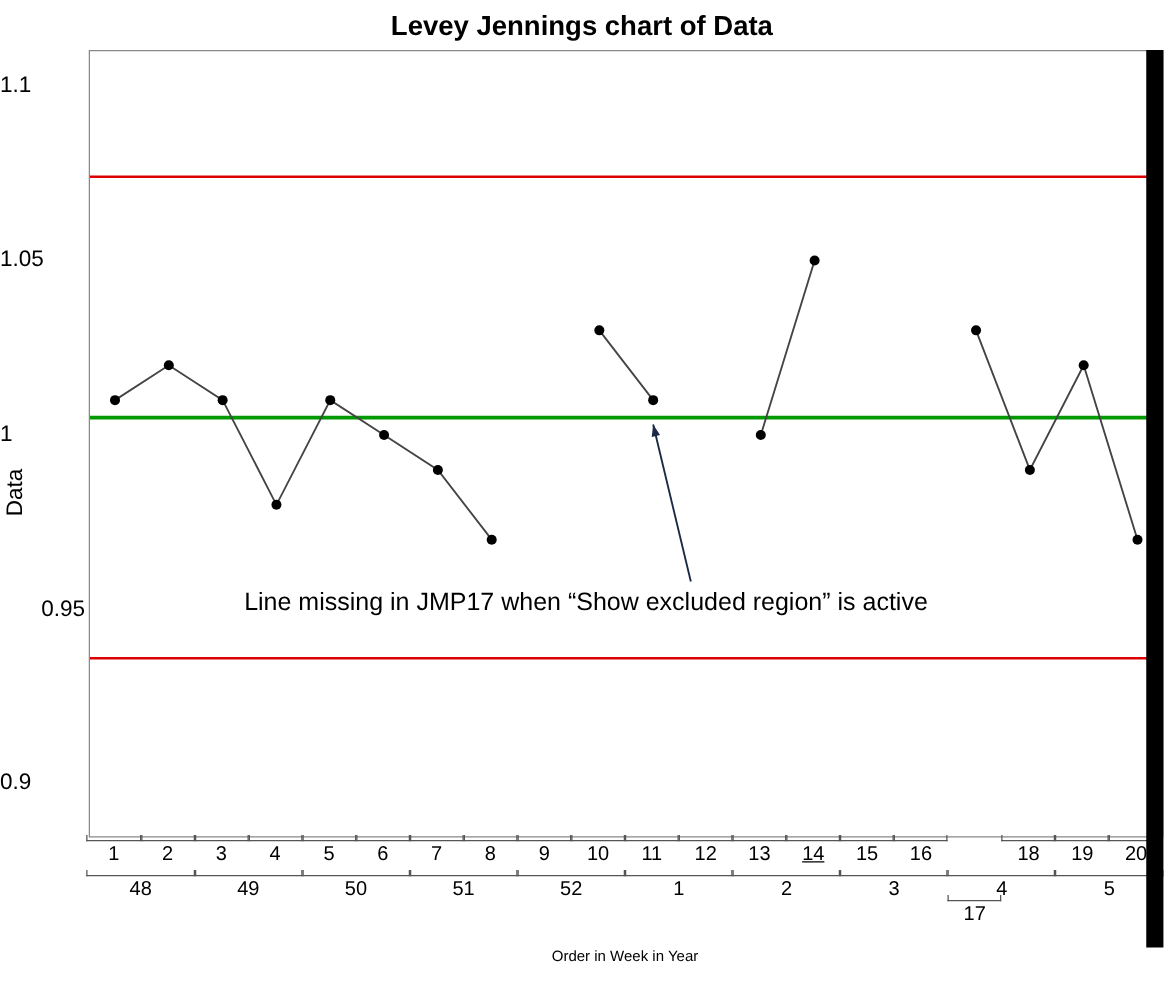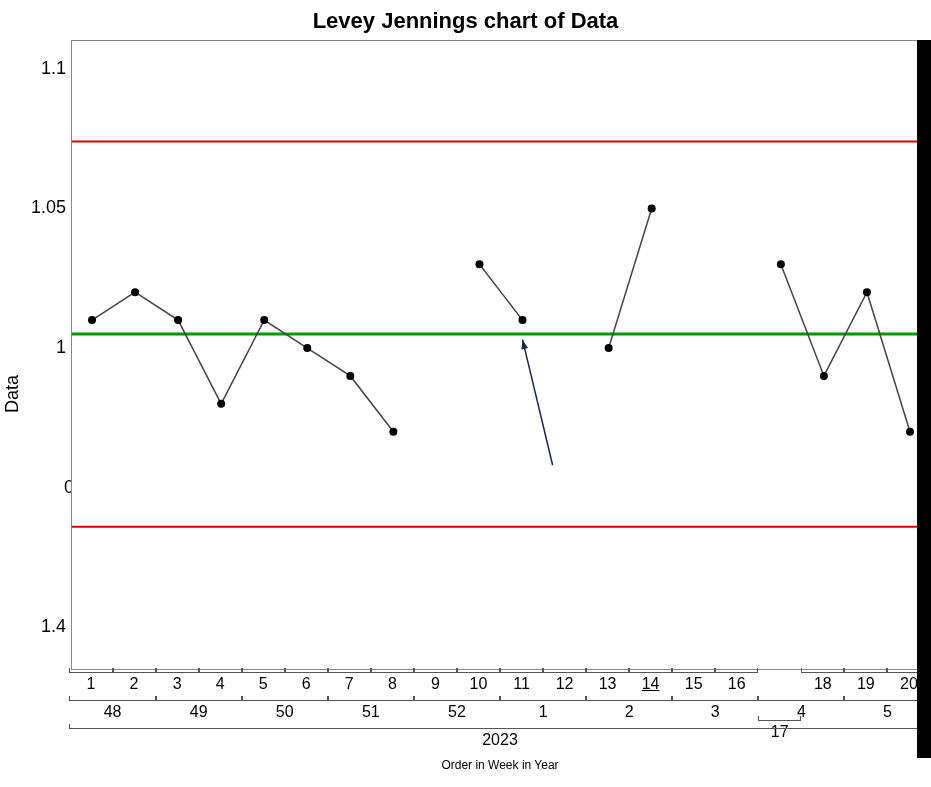--- a/index.html
+++ b/index.html
@@ -29,21 +29,20 @@
     left: 12px;
     top: 50%;
     transform: translate(-50%, -50%) rotate(-90deg);
     transform-origin: center center;
     font-size: 18px;
   }
   .y-tick {
     position: absolute;
     left: 0;
     width: 66px;
-    text-align: right;
     font-size: 18px;
     transform: translateY(-50%);
   }
   .plot-area {
     position: absolute;
     left: 71px;
     top: 40px;
     width: 858px;
     height: 628px;
     border: 1px solid #888;
@@ -116,21 +115,21 @@
 </head>
 <body>
 
 <div class="container">
 
   <div class="chart-title">Levey Jennings chart of Data</div>
 
   <div class="y-axis-label">Data</div>
 
   <div id="yticks-holder">
-      <div class="y-tick" style="top: 626.133px;">1.4</div>
+      <div class="y-tick" style="top: 626.133px;">0.9</div>
       <div class="y-tick" style="top: 486.578px; padding-left: 33px;">0.95</div>
       <div class="y-tick" style="top: 347.022px;">1</div>
       <div class="y-tick" style="top: 207.467px;">1.05</div>
       <div class="y-tick" style="top: 67.9111px;">1.1</div>
     </div>
 
   <div class="plot-area">
     <svg class="plot-svg" id="plotsvg" viewBox="0 0 858 628">
         <line x1="0" y1="100.48000000000006" x2="858" y2="100.48000000000006" stroke="#d00" stroke-width="2"></line>
         <line x1="0" y1="485.65333333333325" x2="858" y2="485.65333333333325" stroke="#d00" stroke-width="2"></line>
@@ -148,20 +147,21 @@
         <circle cx="450.5263157894737" cy="279.11111111111126" r="4" fill="#000"></circle>
         <circle cx="536.6315789473684" cy="307.0222222222224" r="4" fill="#000"></circle>
         <circle cx="579.6842105263158" cy="167.46666666666673" r="4" fill="#000"></circle>
         <circle cx="708.8421052631579" cy="223.288888888889" r="4" fill="#000"></circle>
         <circle cx="751.8947368421053" cy="334.93333333333345" r="4" fill="#000"></circle>
         <circle cx="794.9473684210527" cy="251.20000000000013" r="4" fill="#000"></circle>
         <circle cx="838" cy="390.75555555555576" r="4" fill="#000"></circle>
         <line x1="480.66315789473686" y1="424.2488888888891" x2="450.5263157894737" y2="298.64888888888936" stroke="#1a2a44" stroke-width="1.5"></line>
         <polygon points="450.5263157894737,298.64888888888936 456.05240325874354,306.9832969231758 449.3837275482522,308.58339904848066" fill="#1a2a44"></polygon>
       </svg>
+    <div class="annotation" id="ann-text" style="left: 123.326px; top: 429.831px;">Line missing in JMP17 when “Show excluded region” is active</div>
   </div>
 
   <div class="x-axis" id="xaxis" style="top:672px;">
     <div class="x-row level1" id="xrow1" style="top: 0px; position: absolute; left: -1.52632px; width: 861.053px;">
         <div class="x-cell" style="flex: 1 1 0%;">1</div>
         <div class="x-cell" style="flex: 1 1 0%;">2</div>
         <div class="x-cell" style="flex: 1 1 0%;">3</div>
         <div class="x-cell" style="flex: 1 1 0%;">4</div>
         <div class="x-cell" style="flex: 1 1 0%;">5</div>
         <div class="x-cell" style="flex: 1 1 0%;">6</div>
@@ -186,20 +186,19 @@
         <div class="x-cell" style="flex: 2 1 0%;">50</div>
         <div class="x-cell" style="flex: 2 1 0%;">51</div>
         <div class="x-cell" style="flex: 2 1 0%;">52</div>
         <div class="x-cell" style="flex: 2 1 0%;">1</div>
         <div class="x-cell" style="flex: 2 1 0%;">2</div>
         <div class="x-cell" style="flex: 2 1 0%;">3</div>
         <div class="x-cell" style="flex: 2 1 0%;">4</div>
         <div class="x-cell" style="flex: 2 1 0%;">5</div>
       </div>
     <div class="x-row level3" id="xrow3" style="top: 56px; position: absolute; left: -1.52632px; width: 861.053px;">
-        <div class="x-cell" style="flex: 10 1 0%;">2023</div>
       </div>
     <div class="x-axis-label" style="top:86px;">Order in Week in Year</div>
   </div>
 
   <div class="black-strip"></div>
 
 </div>
 
 </body></html>

